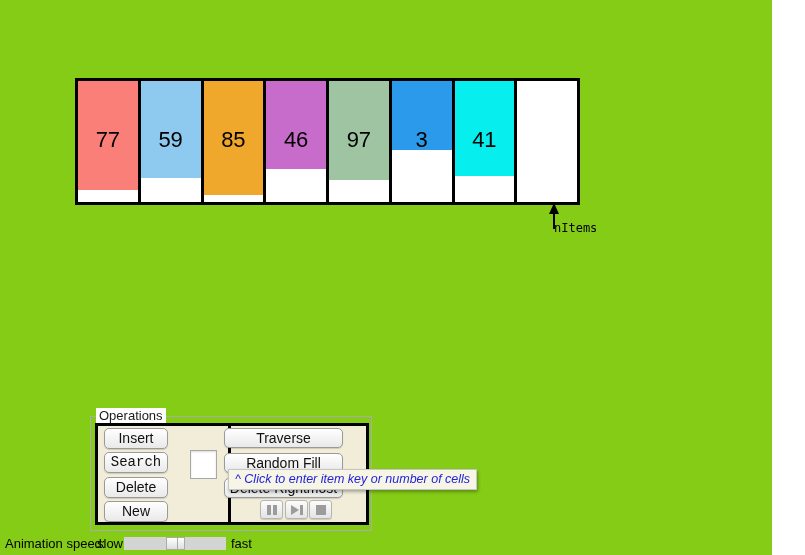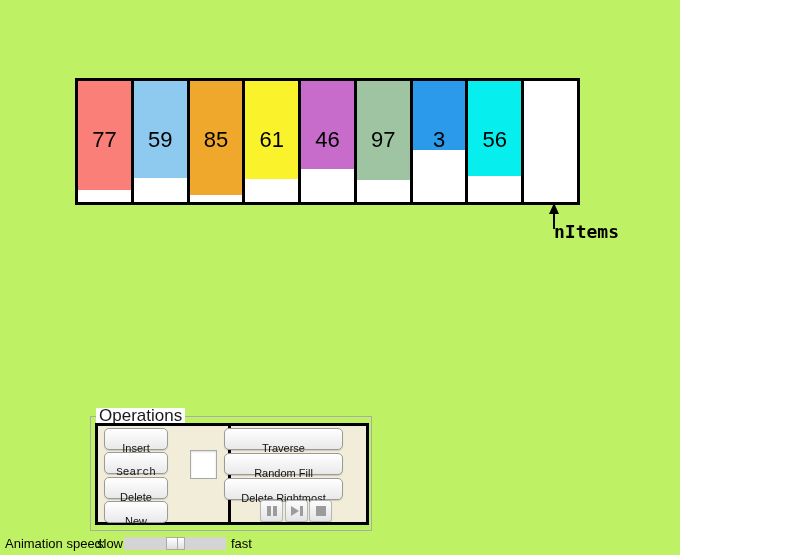--- a/index.html
+++ b/index.html
@@ -1,19 +1,19 @@
 <!DOCTYPE html>
 <html><head>
 <meta charset="utf-8">
 <style>
   html,body { margin:0; padding:0; }
   body { font-family: "Liberation Sans", sans-serif; }
   #app {
-    position:relative; width:680px; height:555px;
-    background:#bef264; overflow:hidden;
+    position:relative; width:772px; height:555px;
+    background:#84cc16; overflow:hidden;
   }
 
   
   #array-box {
     position:absolute; left:75px; top:78px;
     width:505px; height:127px; box-sizing:border-box;
     border:3px solid #000; background:#fff;
     display:flex;
   }
   .cell {
@@ -25,51 +25,51 @@
   .cell-num {
     position:absolute; left:0; top:46px; width:100%;
     text-align:center; font-size:22px; line-height:26px; color:#000;
   }
 
   
   #nitems-arrow { position:absolute; left:544px; top:202px; }
   #nitems-label {
     position:absolute; left:554px; top:221px;
     font-family:"DejaVu Sans Mono","Liberation Mono",monospace;
-    font-weight:bold; font-size:18px; color:#000;
+    font-weight:normal; font-size:12px; color:#000;
   }
 
   
   #ops-group {
     position:absolute; left:90px; top:416px;
     width:282px; height:115px; box-sizing:border-box;
     border:1px solid #ababab;
   }
   #ops-title {
     position:absolute; left:5px; top:-9px;
     background:#fff; padding:0 3px;
-    font-size:17px; color:#1a1a1a; line-height:16px;
+    font-size:13px; color:#1a1a1a; line-height:16px;
   }
   #ops-panel {
     position:absolute; left:4px; top:6px;
     width:274px; height:102px; box-sizing:border-box;
     border:3px solid #000; background:#f1edd8;
   }
   #ops-divider {
     position:absolute; left:130px; top:0; width:3px; height:96px;
     background:#000;
   }
   .mac-btn {
     position:absolute; box-sizing:border-box;
     border:1px solid #9a9a9a; border-radius:5px;
     background:linear-gradient(#ffffff,#e9e9e9);
     box-shadow:0 1px 1px rgba(0,0,0,0.15);
     font-family:"Liberation Sans", sans-serif;
-    font-size:11px; color:#111; text-align:center;
-    padding:10px; cursor:default;
+    font-size:14px; color:#111; text-align:center;
+    padding:0; cursor:default;
   }
   .left-btn  { left:6px;  width:64px;  height:21px; line-height:19px; }
   .right-btn { left:126px; width:119px; height:20px; line-height:18px; }
   #item-input {
     position:absolute; left:92px; top:24px;
     width:27px; height:29px; box-sizing:border-box;
     border:1px solid #a8a8a8; background:#fff;
     box-shadow:inset 0 1px 2px rgba(0,0,0,0.15);
     font-size:14px; text-align:center; padding:0;
   }
@@ -126,38 +126,34 @@
       </div>
       <div class="cell">
         <div class="bar" style="background: rgb(142, 201, 239); height: 97px;"></div>
         <div class="cell-num">59</div>
       </div>
       <div class="cell">
         <div class="bar" style="background: rgb(239, 168, 43); height: 114px;"></div>
         <div class="cell-num">85</div>
       </div>
       <div class="cell">
-        <div class="bar" style="background: rgb(250, 243, 43); height: 98px;"></div>
-        <div class="cell-num">61</div>
-      </div>
-      <div class="cell">
         <div class="bar" style="background: rgb(199, 108, 202); height: 88px;"></div>
         <div class="cell-num">46</div>
       </div>
       <div class="cell">
         <div class="bar" style="background: rgb(159, 196, 161); height: 99px;"></div>
         <div class="cell-num">97</div>
       </div>
       <div class="cell">
         <div class="bar" style="background: rgb(43, 154, 235); height: 69px;"></div>
         <div class="cell-num">3</div>
       </div>
       <div class="cell">
         <div class="bar" style="background: rgb(6, 238, 238); height: 95px;"></div>
-        <div class="cell-num">56</div>
+        <div class="cell-num">41</div>
       </div>
       <div class="cell"></div>
     </div>
 
   <svg id="nitems-arrow" width="20" height="28" viewBox="0 0 20 28">
     <line x1="10" y1="27" x2="10" y2="7" stroke="#000" stroke-width="2"></line>
     <polygon points="10,1 5,12 15,12" fill="#000"></polygon>
   </svg>
   <div id="nitems-label">nItems</div>
 
@@ -190,20 +186,23 @@
           </span>
         </button>
         <button class="mac-btn pb-btn" style="left: 211px;">
           <span style="display: flex; align-items: center;">
             <span class="sq"></span>
           </span>
         </button>
       </div>
   </div>
 
+  <div id="tooltip" style="color: rgb(35, 35, 220);">
+    <span>^ Click to enter item key or number of cells</span>
+  </div>
 
   <div id="speed-label" class="speed-text">Animation speed:</div>
   <div id="speed-slow" class="speed-text">slow</div>
   <div id="speed-track">
     <div id="speed-thumb" style="left: 42px;"></div>
   </div>
   <div id="speed-fast" class="speed-text">fast</div>
 
 </div>
 

